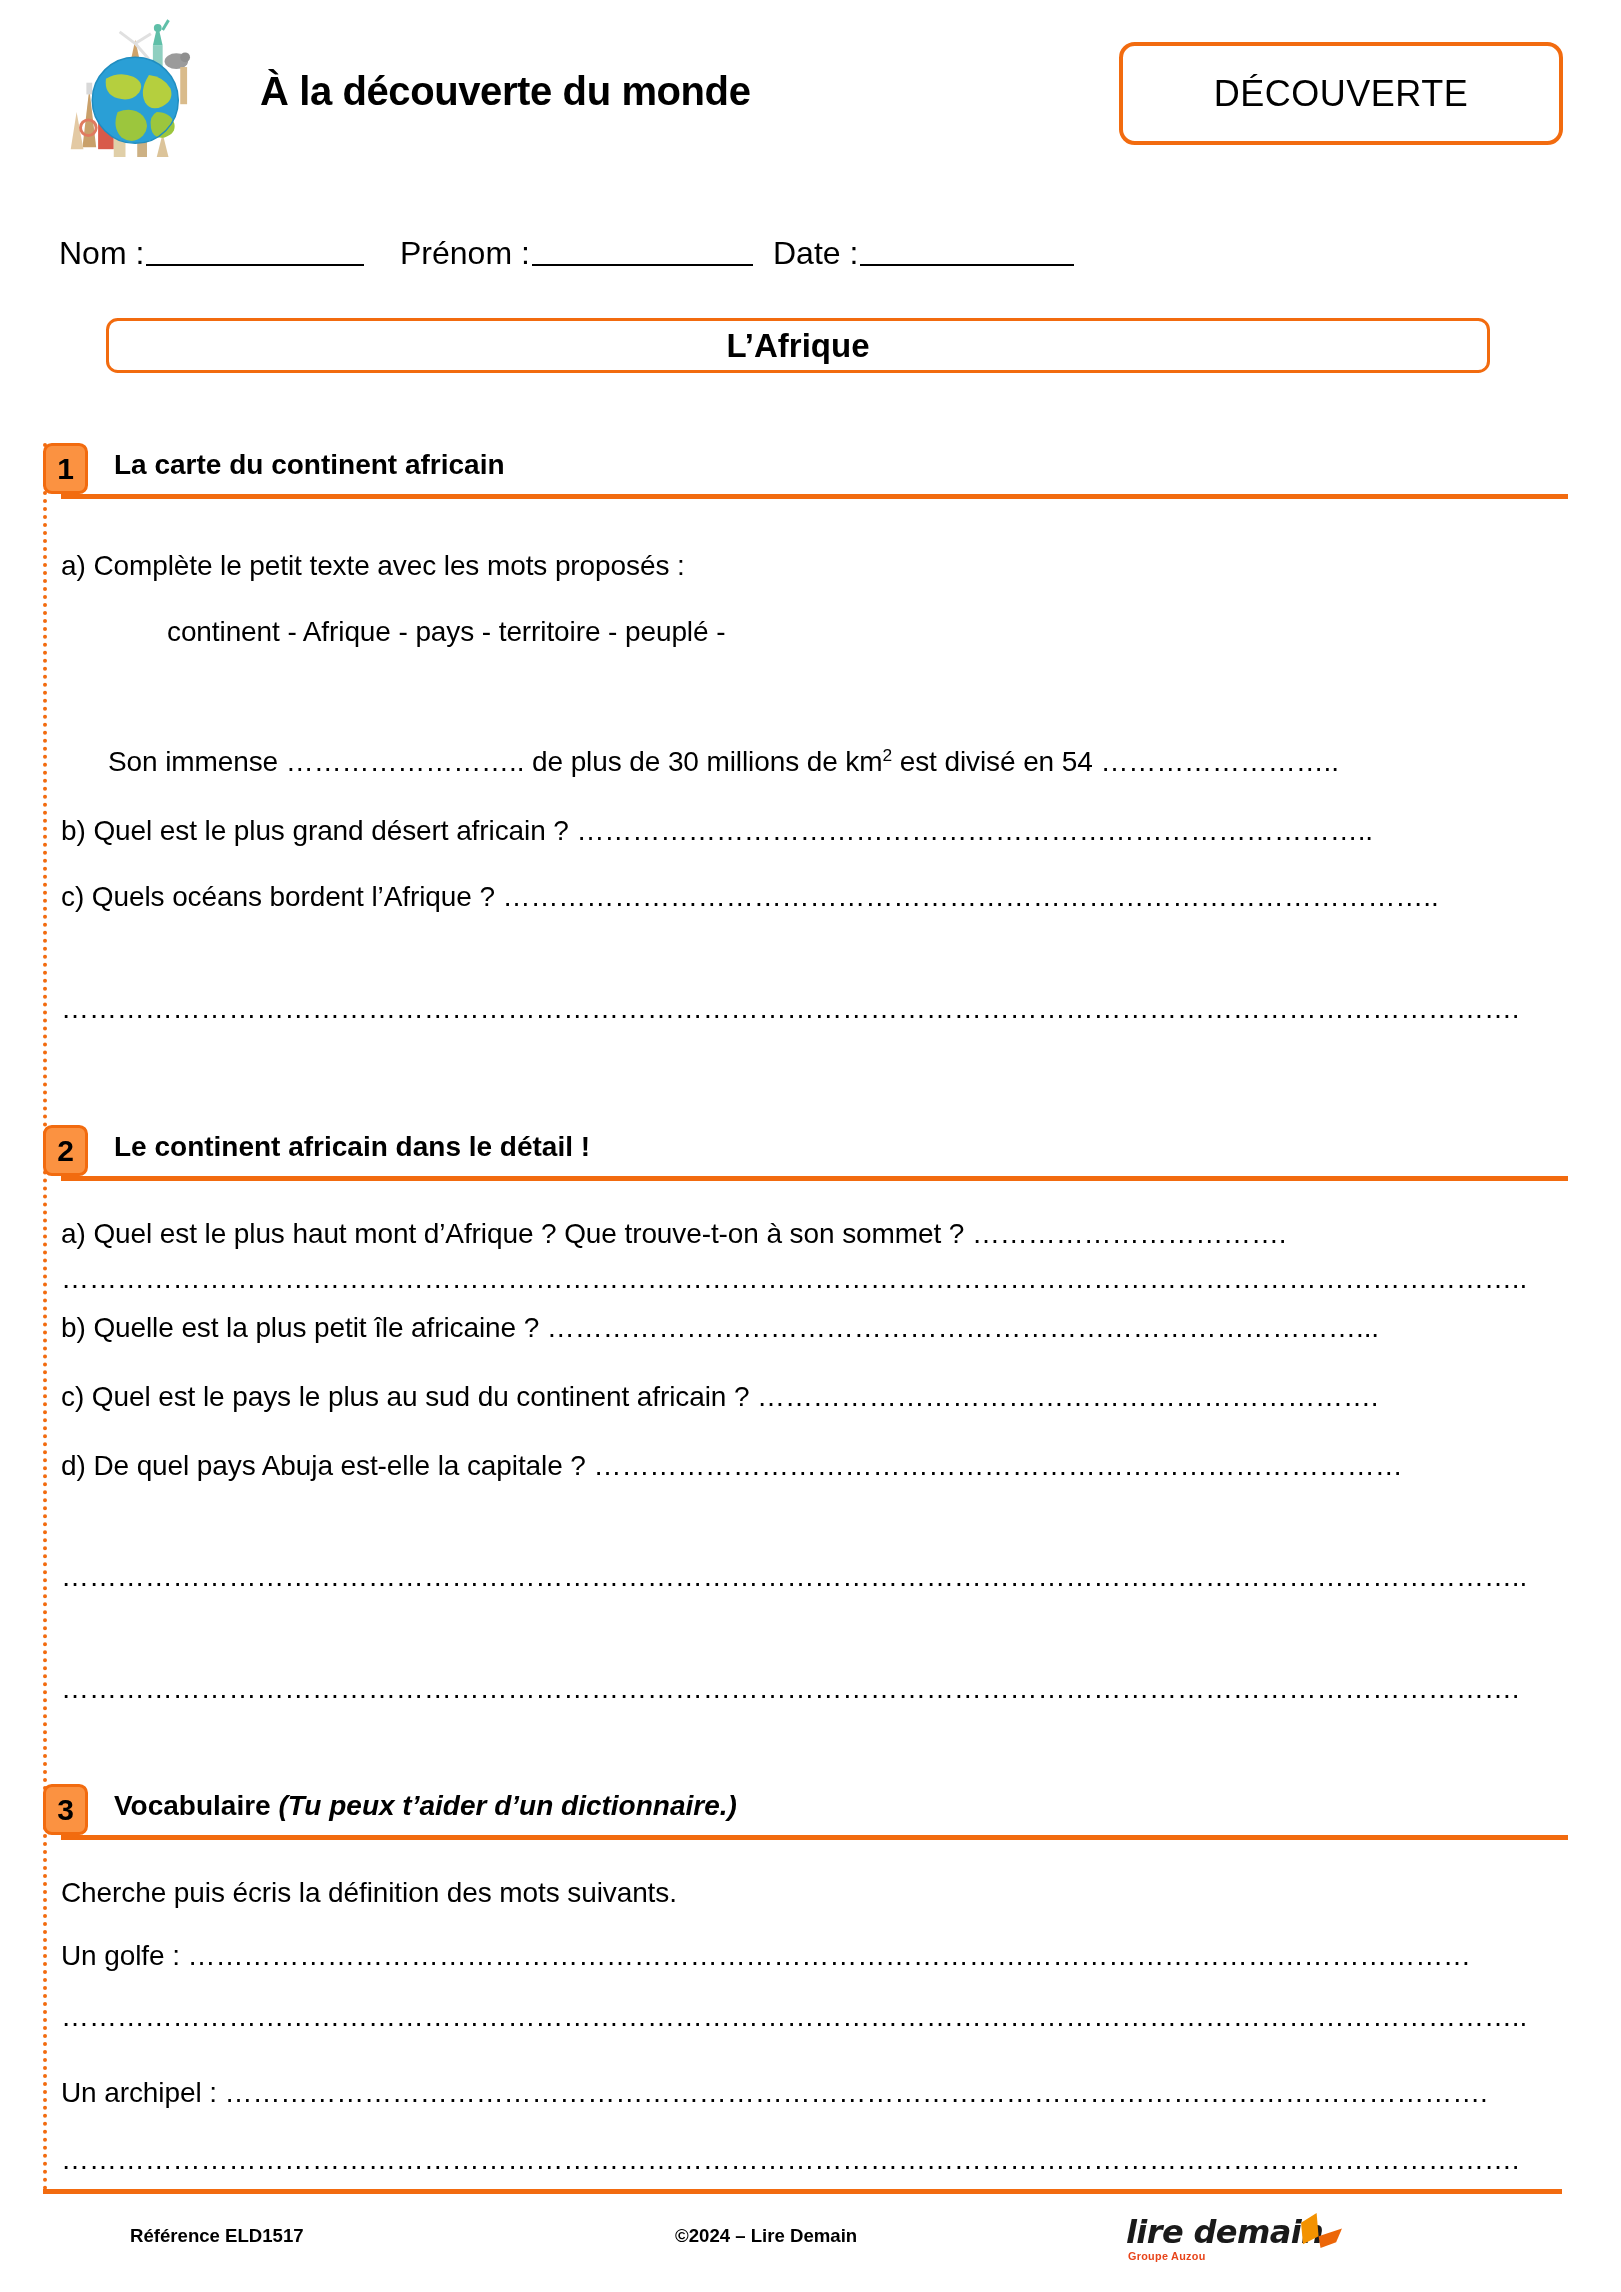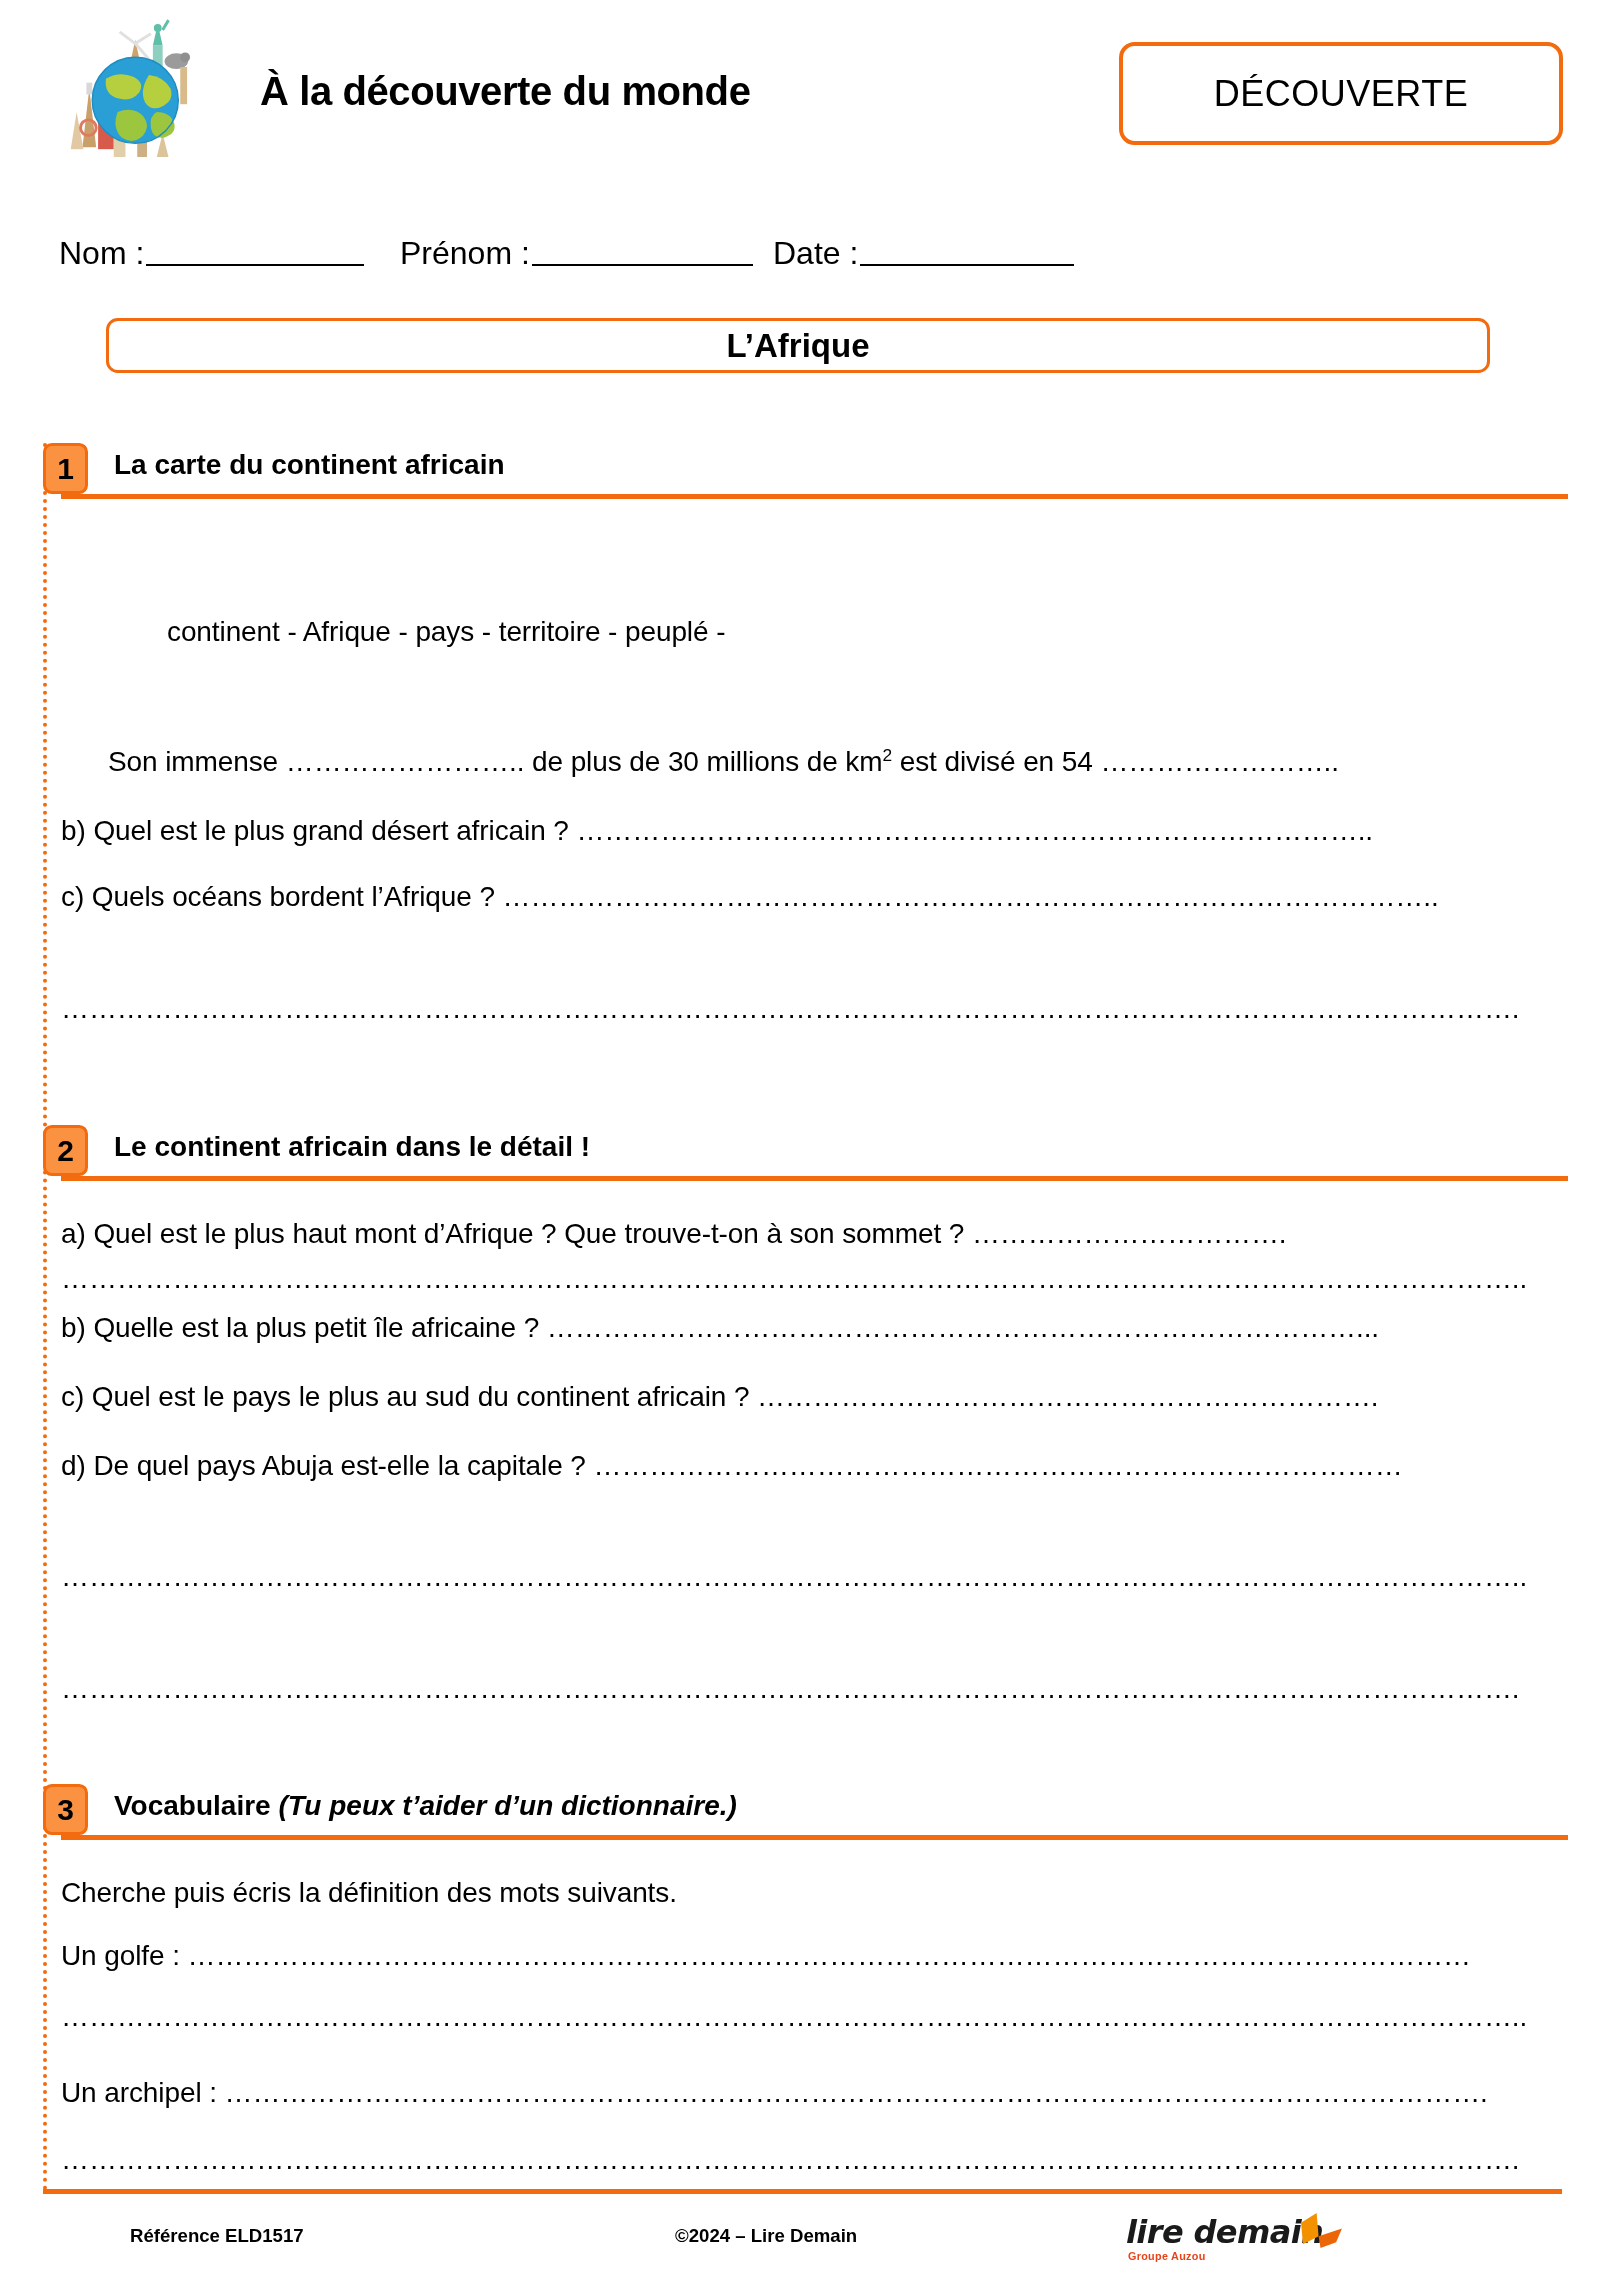--- a/index.html
+++ b/index.html
@@ -336,20 +336,21 @@
   <div id="left-rail"></div>
 
   <div class="exercise-head" style="top:443px">
     <div class="ex-num">1</div>
     <div class="ex-title">
       <span>La carte du continent africain</span>
     </div>
     <div class="ex-rule"></div>
   </div>
 
+  <div class="q full" style="top:549px">a) Complète le petit texte avec les mots proposés :</div>
   <div class="q indent1" style="top:615px">continent - Afrique - pays - territoire - peuplé -</div>
   <div class="q indent2" style="top:745px">Son immense …………………….. de plus de 30 millions de km<sup>2</sup> est divisé en 54 ……………………..</div>
   <div class="q full" style="top:814px">b) Quel est le plus grand désert africain ?    …………………………………………………………………………..</div>
   <div class="q full" style="top:880px">c) Quels océans bordent l’Afrique ? ………………………………………………………………………………………..</div>
   <div class="q full" style="top:992px">………………………………………………………………………………………………………………………………………….</div>
 
   <div class="exercise-head" style="top:1125px">
     <div class="ex-num">2</div>
     <div class="ex-title">
       <span>Le continent africain dans le détail !</span>

